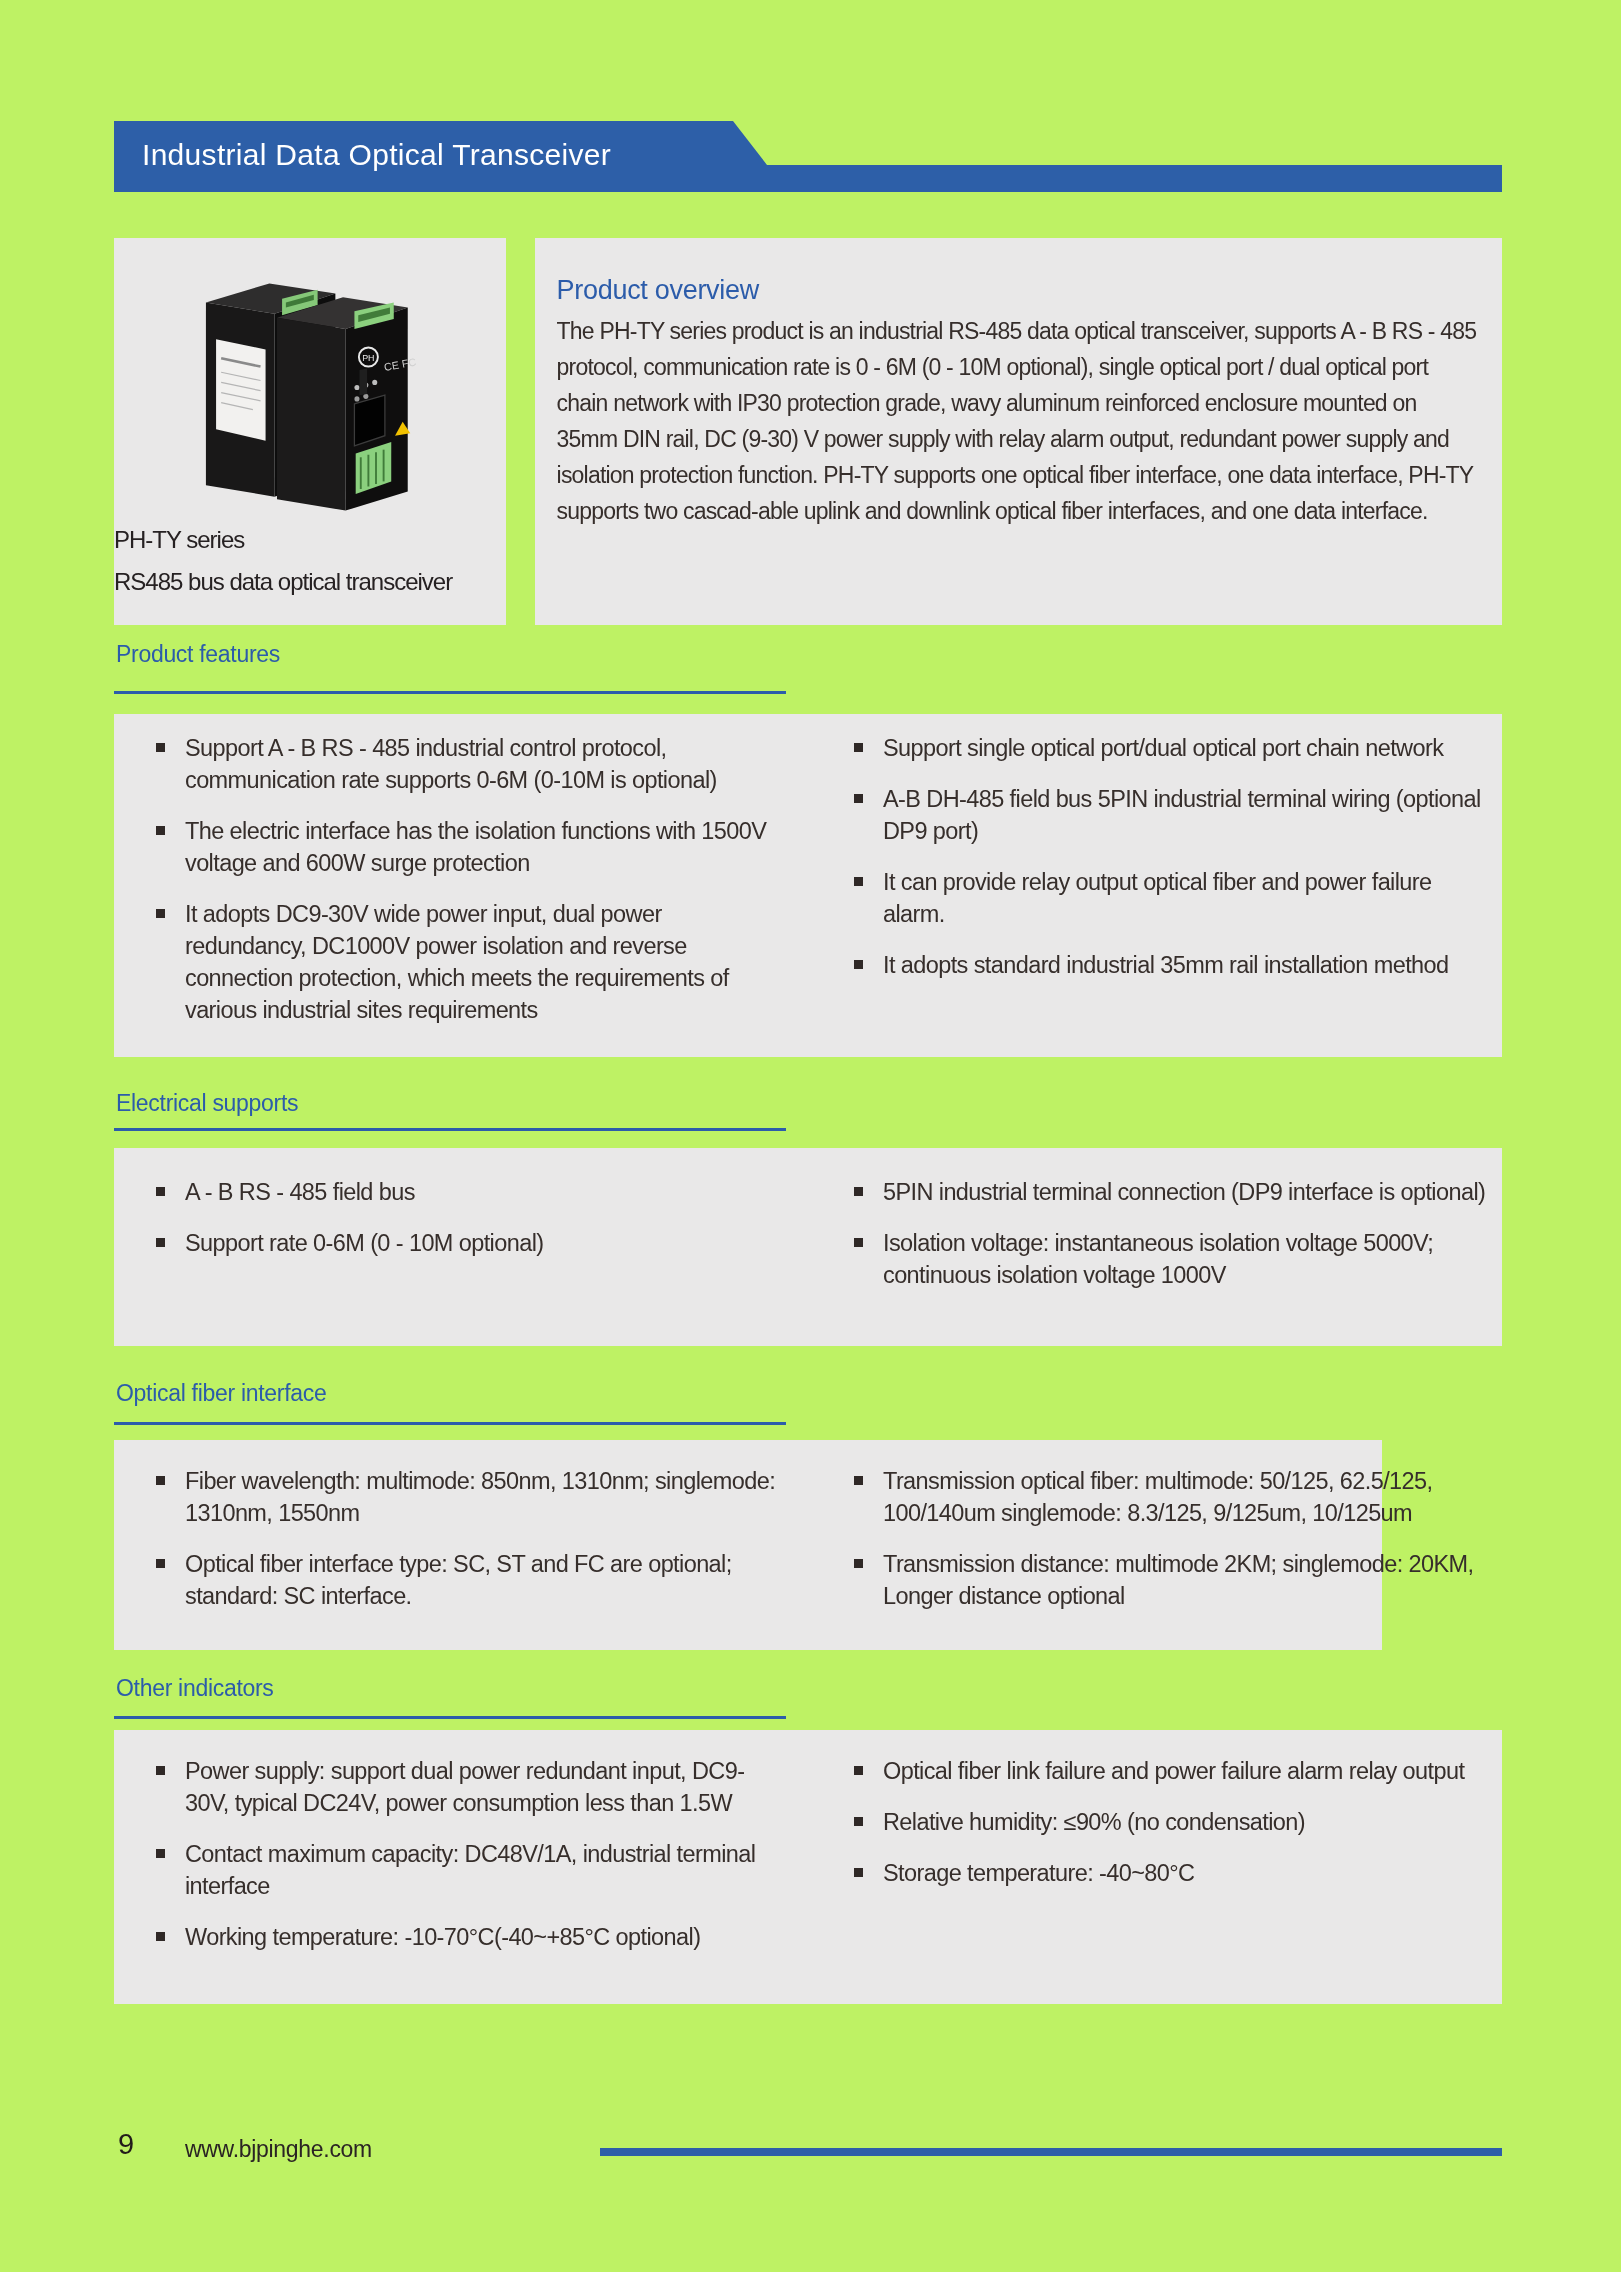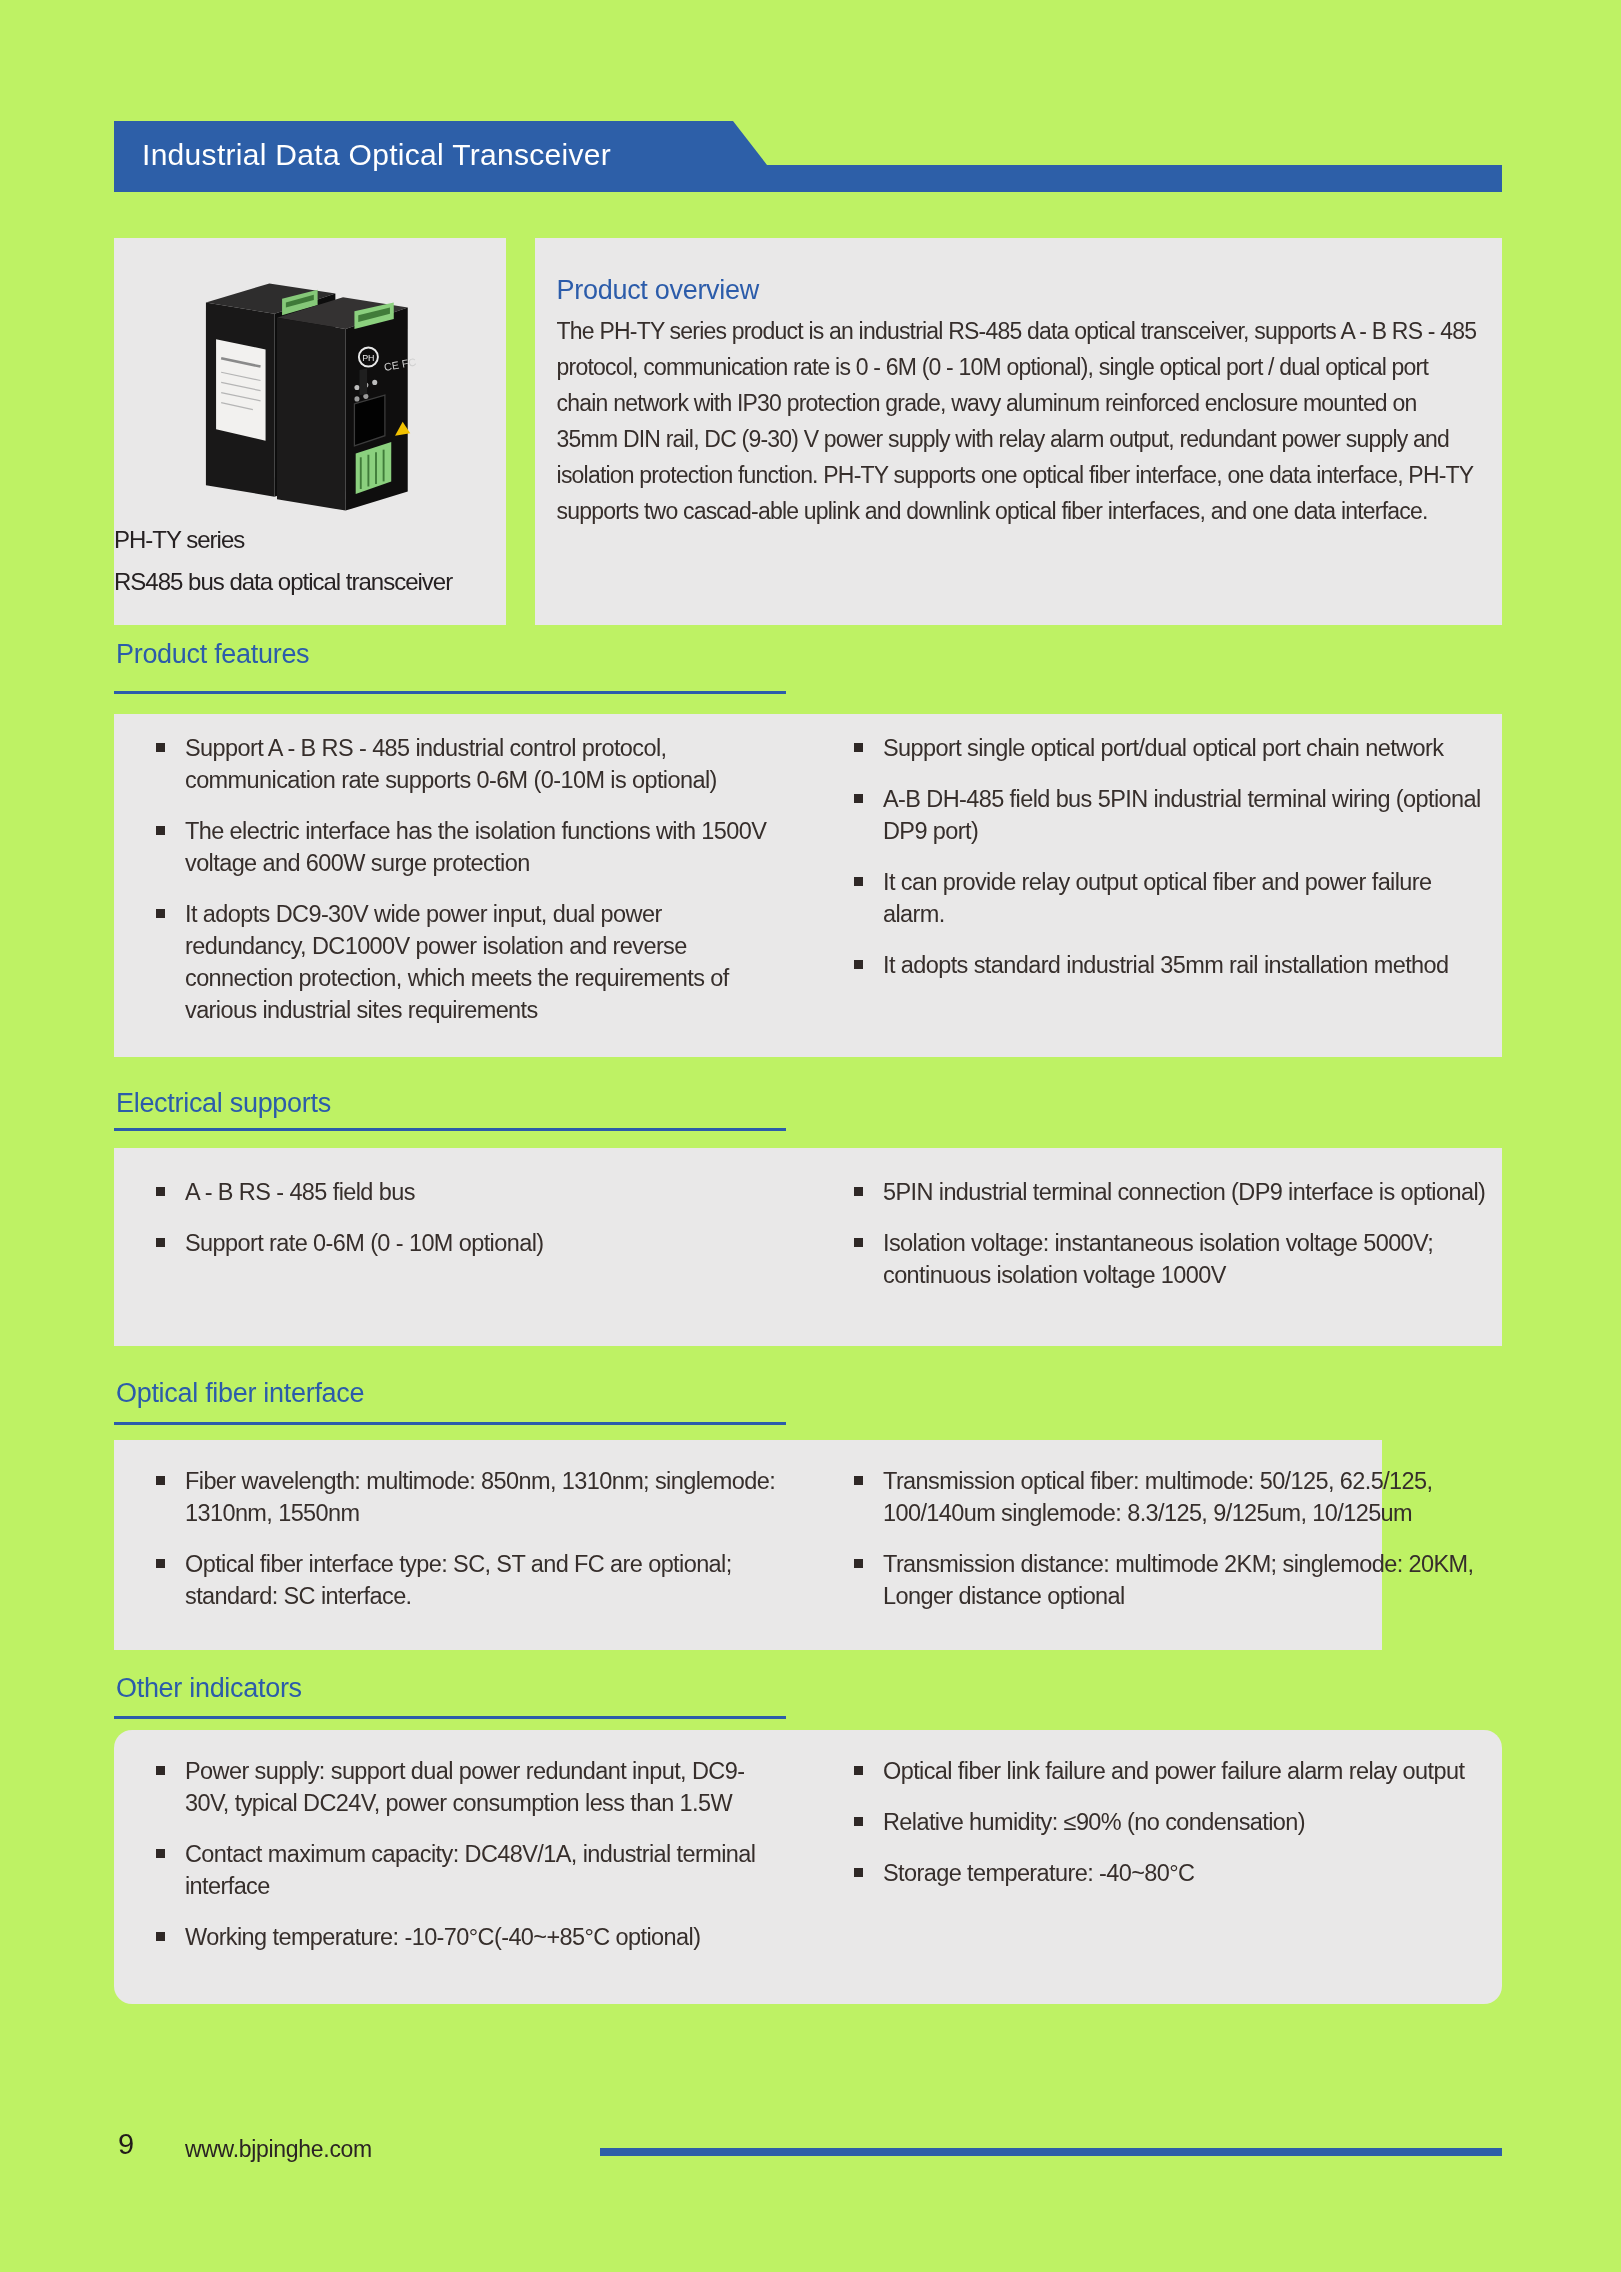--- a/index.html
+++ b/index.html
@@ -19,33 +19,33 @@
 
   .photo{position:absolute;left:50%;top:6.3px;transform:translateX(-50%);}
   .caption{position:absolute;left:0;top:281px;width:100%;text-align:left;
            font-size:24px;letter-spacing:-1px;line-height:42px;color:#262122;}
 
   .ov-title{position:absolute;left:21.6px;top:37px;font-size:27px;color:#2c5caa;letter-spacing:-0.3px;}
   .ov-text{position:absolute;left:21.6px;top:75px;width:926px;margin:0;
            font-size:23px;letter-spacing:-0.8px;line-height:36px;color:#362e2b;}
 
   
-  .sec-head{position:absolute;left:116px;margin:0;font-weight:400;font-size:27px;
+  .sec-head{position:absolute;left:116px;margin:0;font-weight:400;font-size:23px;
             letter-spacing:-0.3px;color:#2c5caa;line-height:37px;white-space:nowrap;}
   .rule{position:absolute;left:114px;width:672px;height:2.5px;background:#2c5caa;}
 
   .h1{top:636px;} .r1{top:691px;}
   .h2{top:1085px;} .r2{top:1128px;}
   .h3{top:1375px;} .r3{top:1422px;}
   .h4{top:1670px;} .r4{top:1716px;}
 
   .b1{left:114px;top:714px;width:1388px;height:343px;}
   .b2{left:114px;top:1148px;width:1388px;height:198px;}
   .b3{left:114px;top:1440px;width:1268px;height:210px;}
-  .b4{left:114px;top:1730px;width:1388px;height:274px;border-radius:18px;}
+  .b4{left:114px;top:1730px;width:1388px;height:274px;}
 
   
   .col{position:absolute;}
   .col-l{left:42px;width:626px;}
   .col-r{left:740px;width:639px;}
   .b1 .col{top:18px;} .b2 .col{top:28px;} .b3 .col{top:25.4px;} .b4 .col{top:25.4px;}
   .item{position:relative;padding-left:29px;margin-bottom:19px;
         font-size:23.5px;letter-spacing:-0.6px;line-height:32px;color:#362e2b;}
   .bullet{position:absolute;left:0;top:10.8px;width:9px;height:9px;background:#2f2826;}
 

